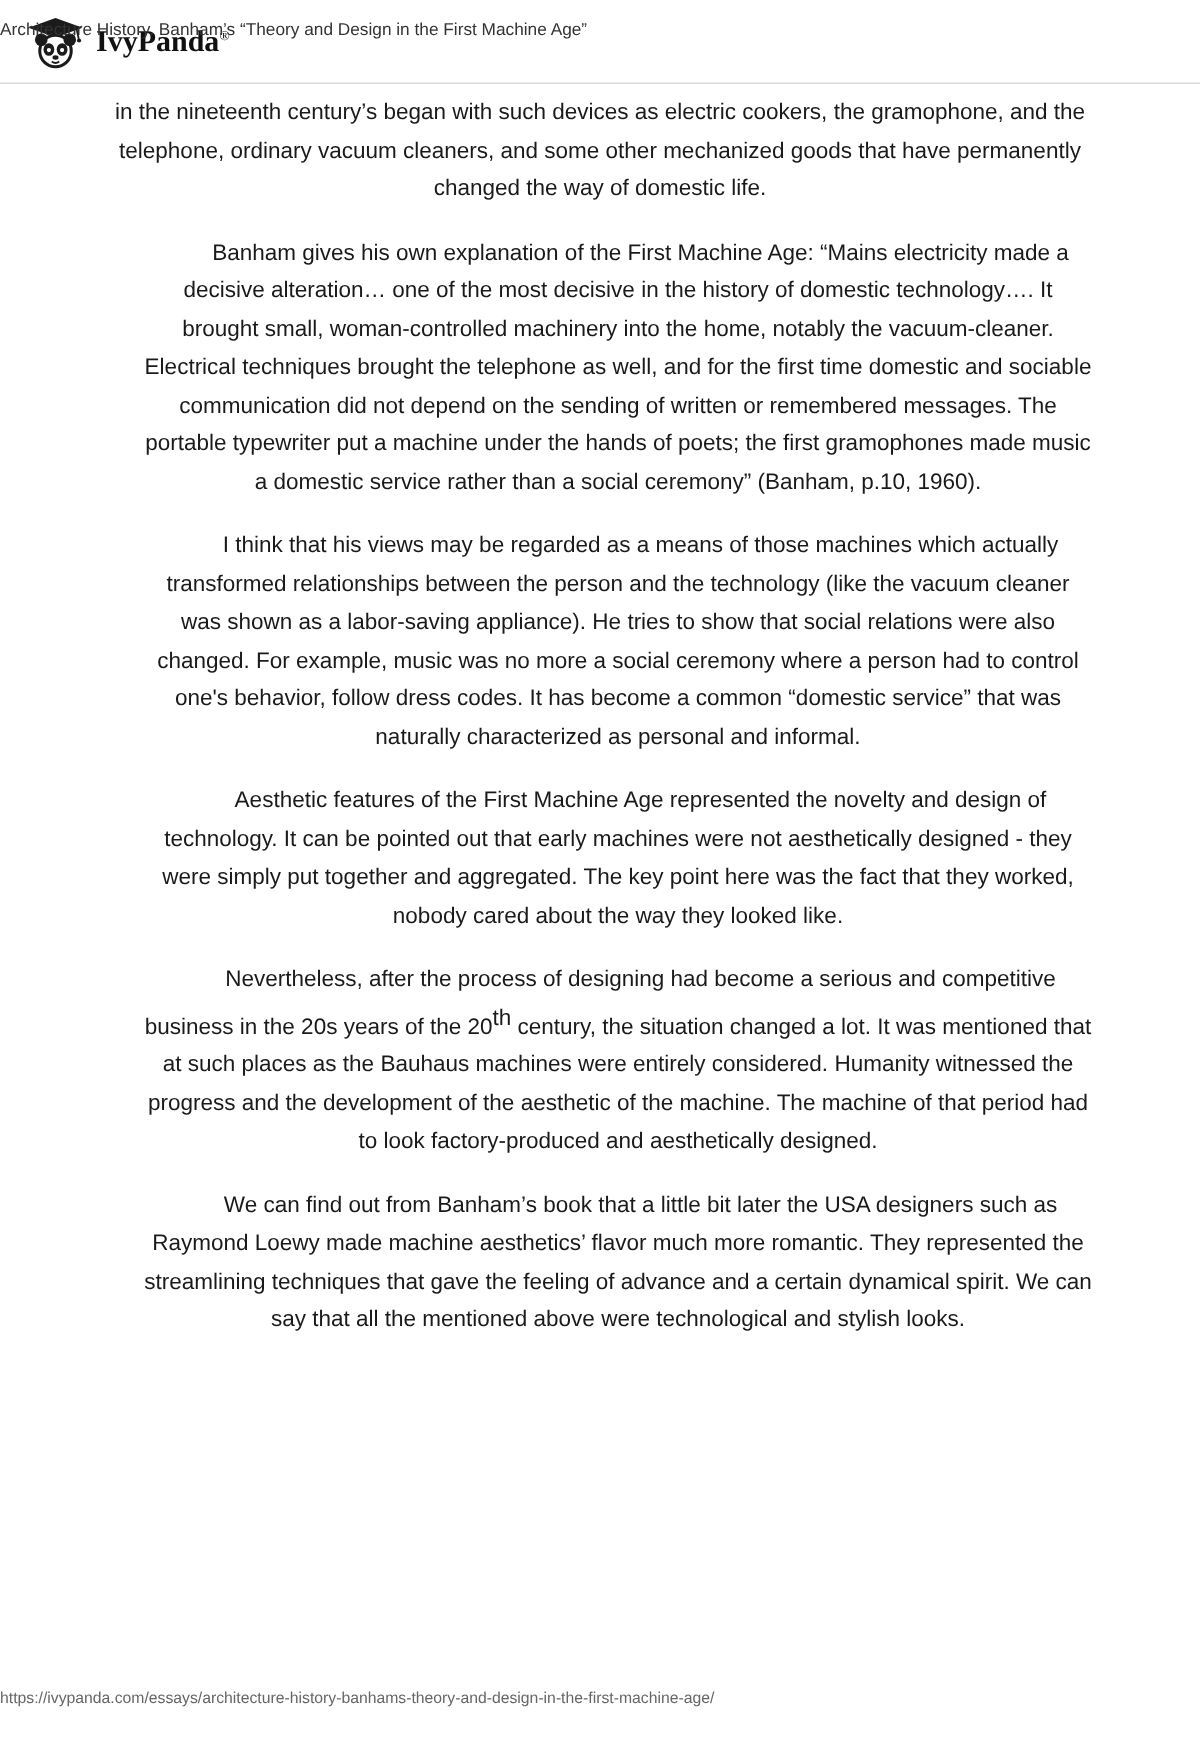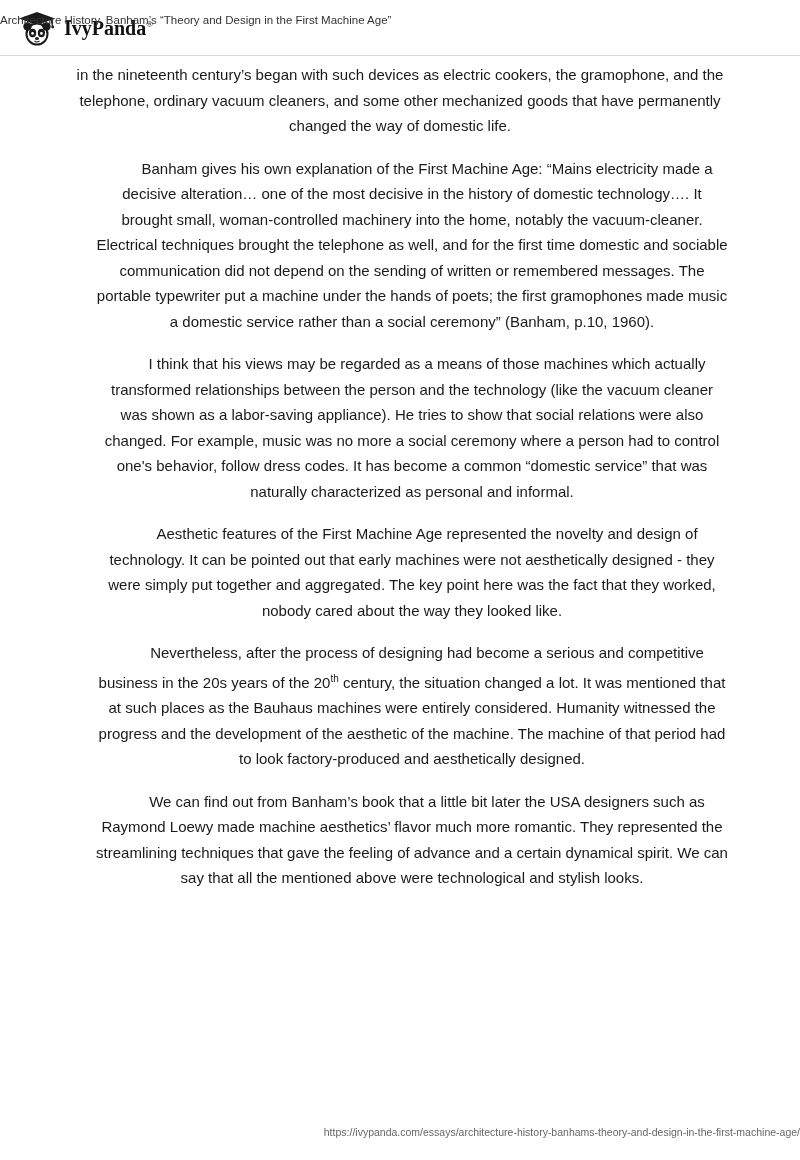--- a/index.html
+++ b/index.html
@@ -92,31 +92,31 @@
     text-align: center;
     font-family: "Liberation Sans", sans-serif;
   }
 
   .para.indent {
     text-indent: 30px;
     margin-left: 24px;
   }
 
   .para sup {
-    font-size: 10px;
+    font-size: 15px;
     vertical-align: super;
   }
 
   
   .footer {
     position: absolute;
     bottom: 22px;
     left: 0;
     width: 800px;
-    text-align: right;
+    text-align: left;
     font-size: 10.5px;
     color: #666666;
     font-family: "Liberation Sans", sans-serif;
   }
 </style>
 </head>
 <body>
 
 <div class="page">
 

